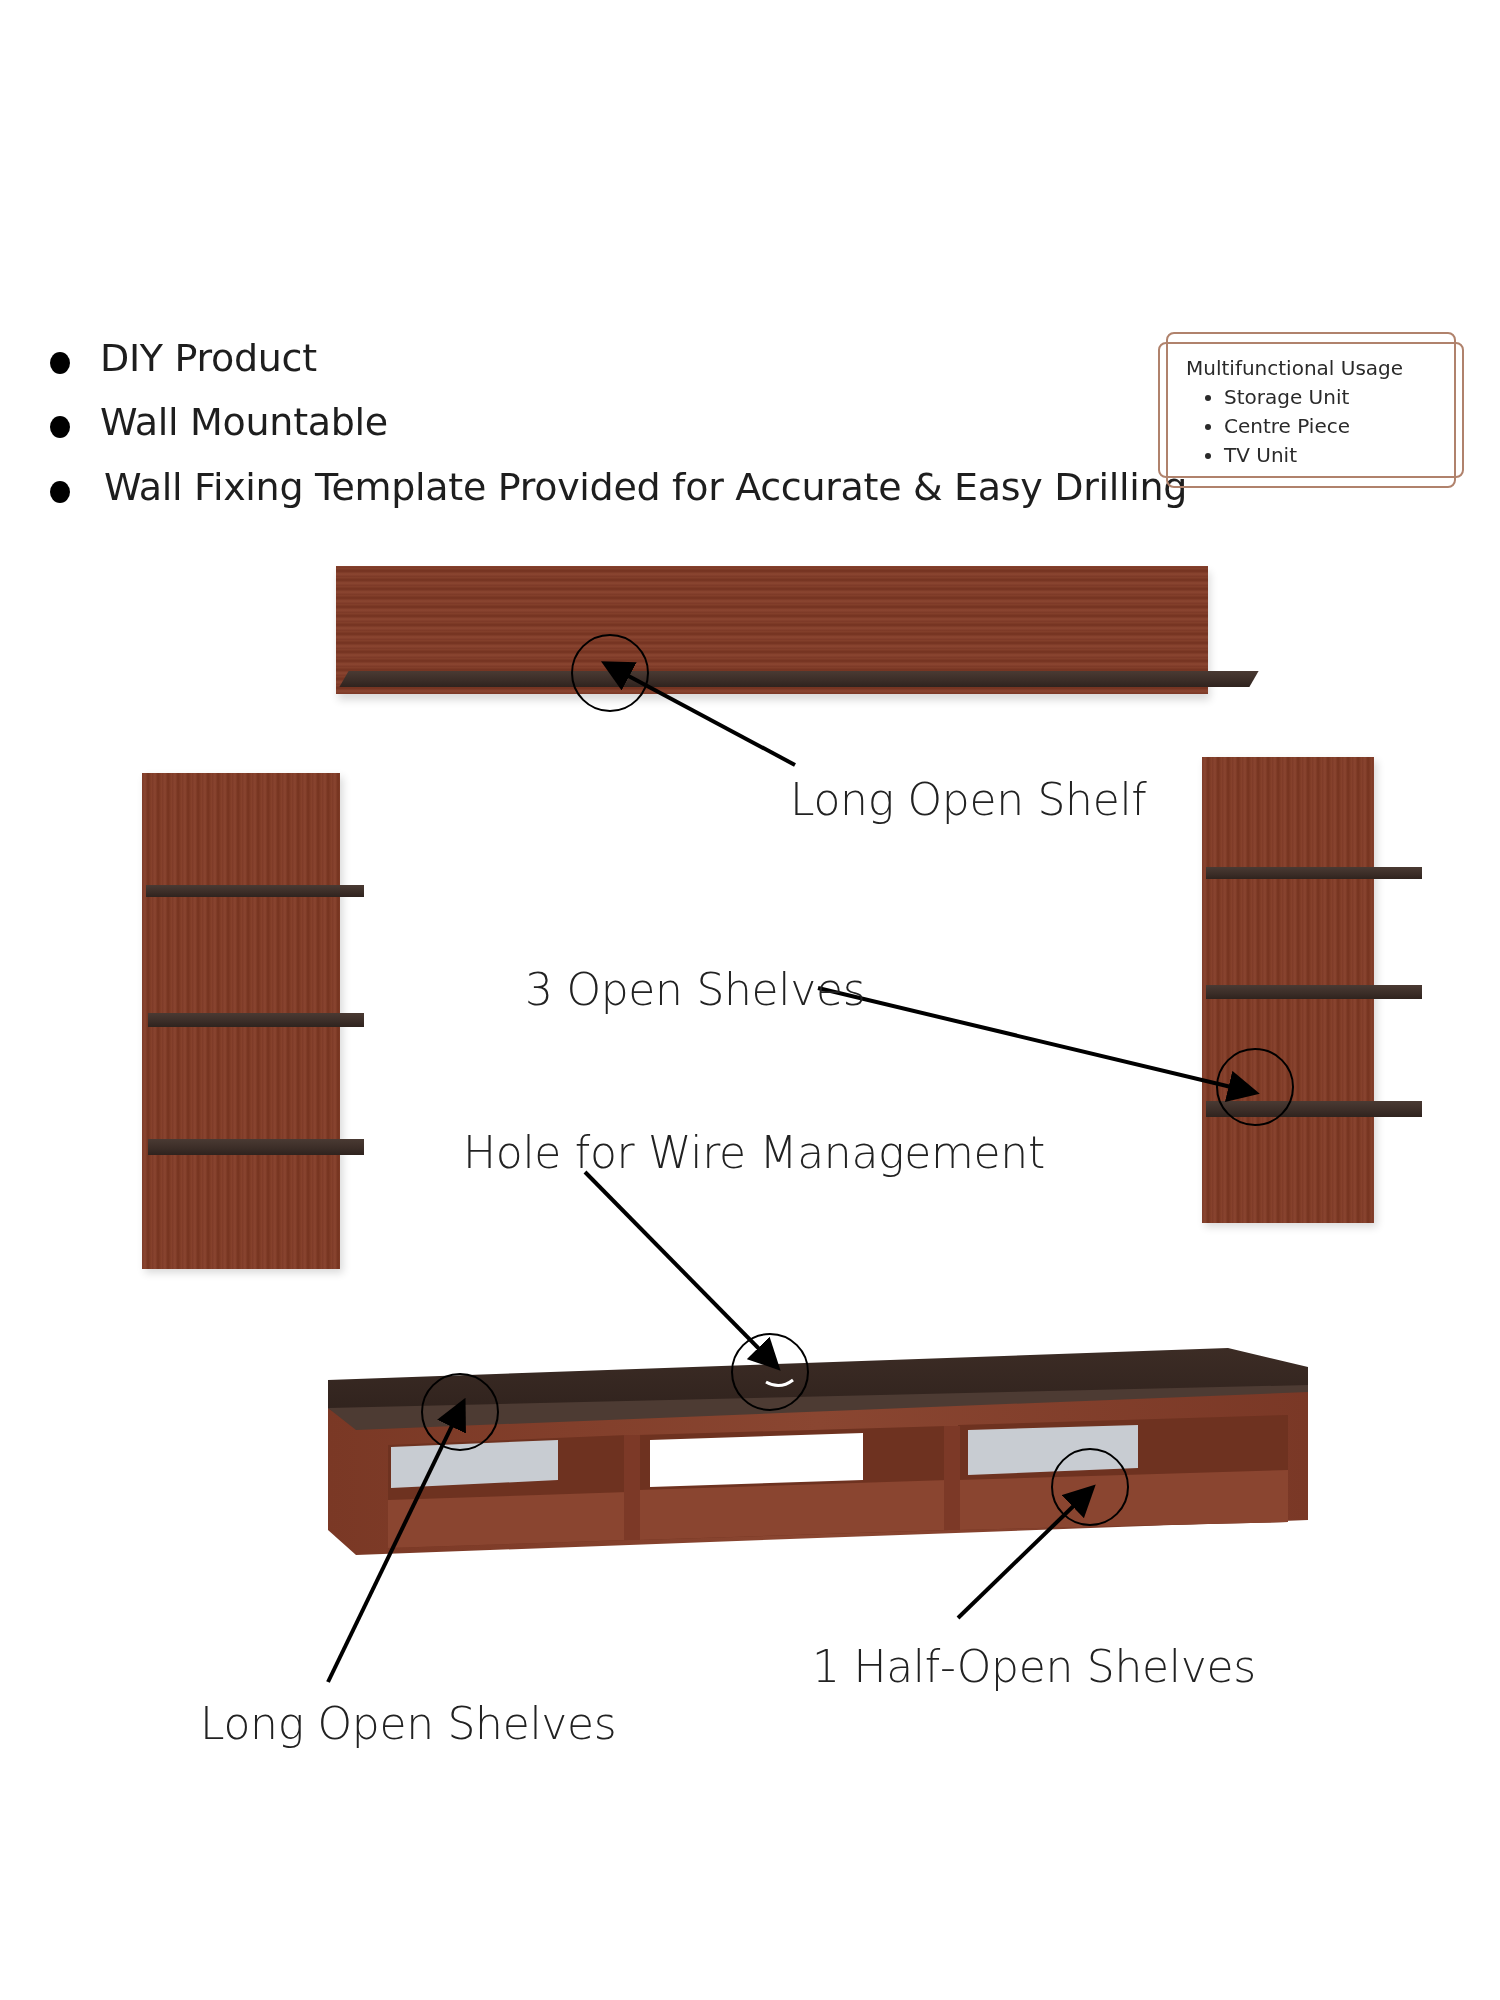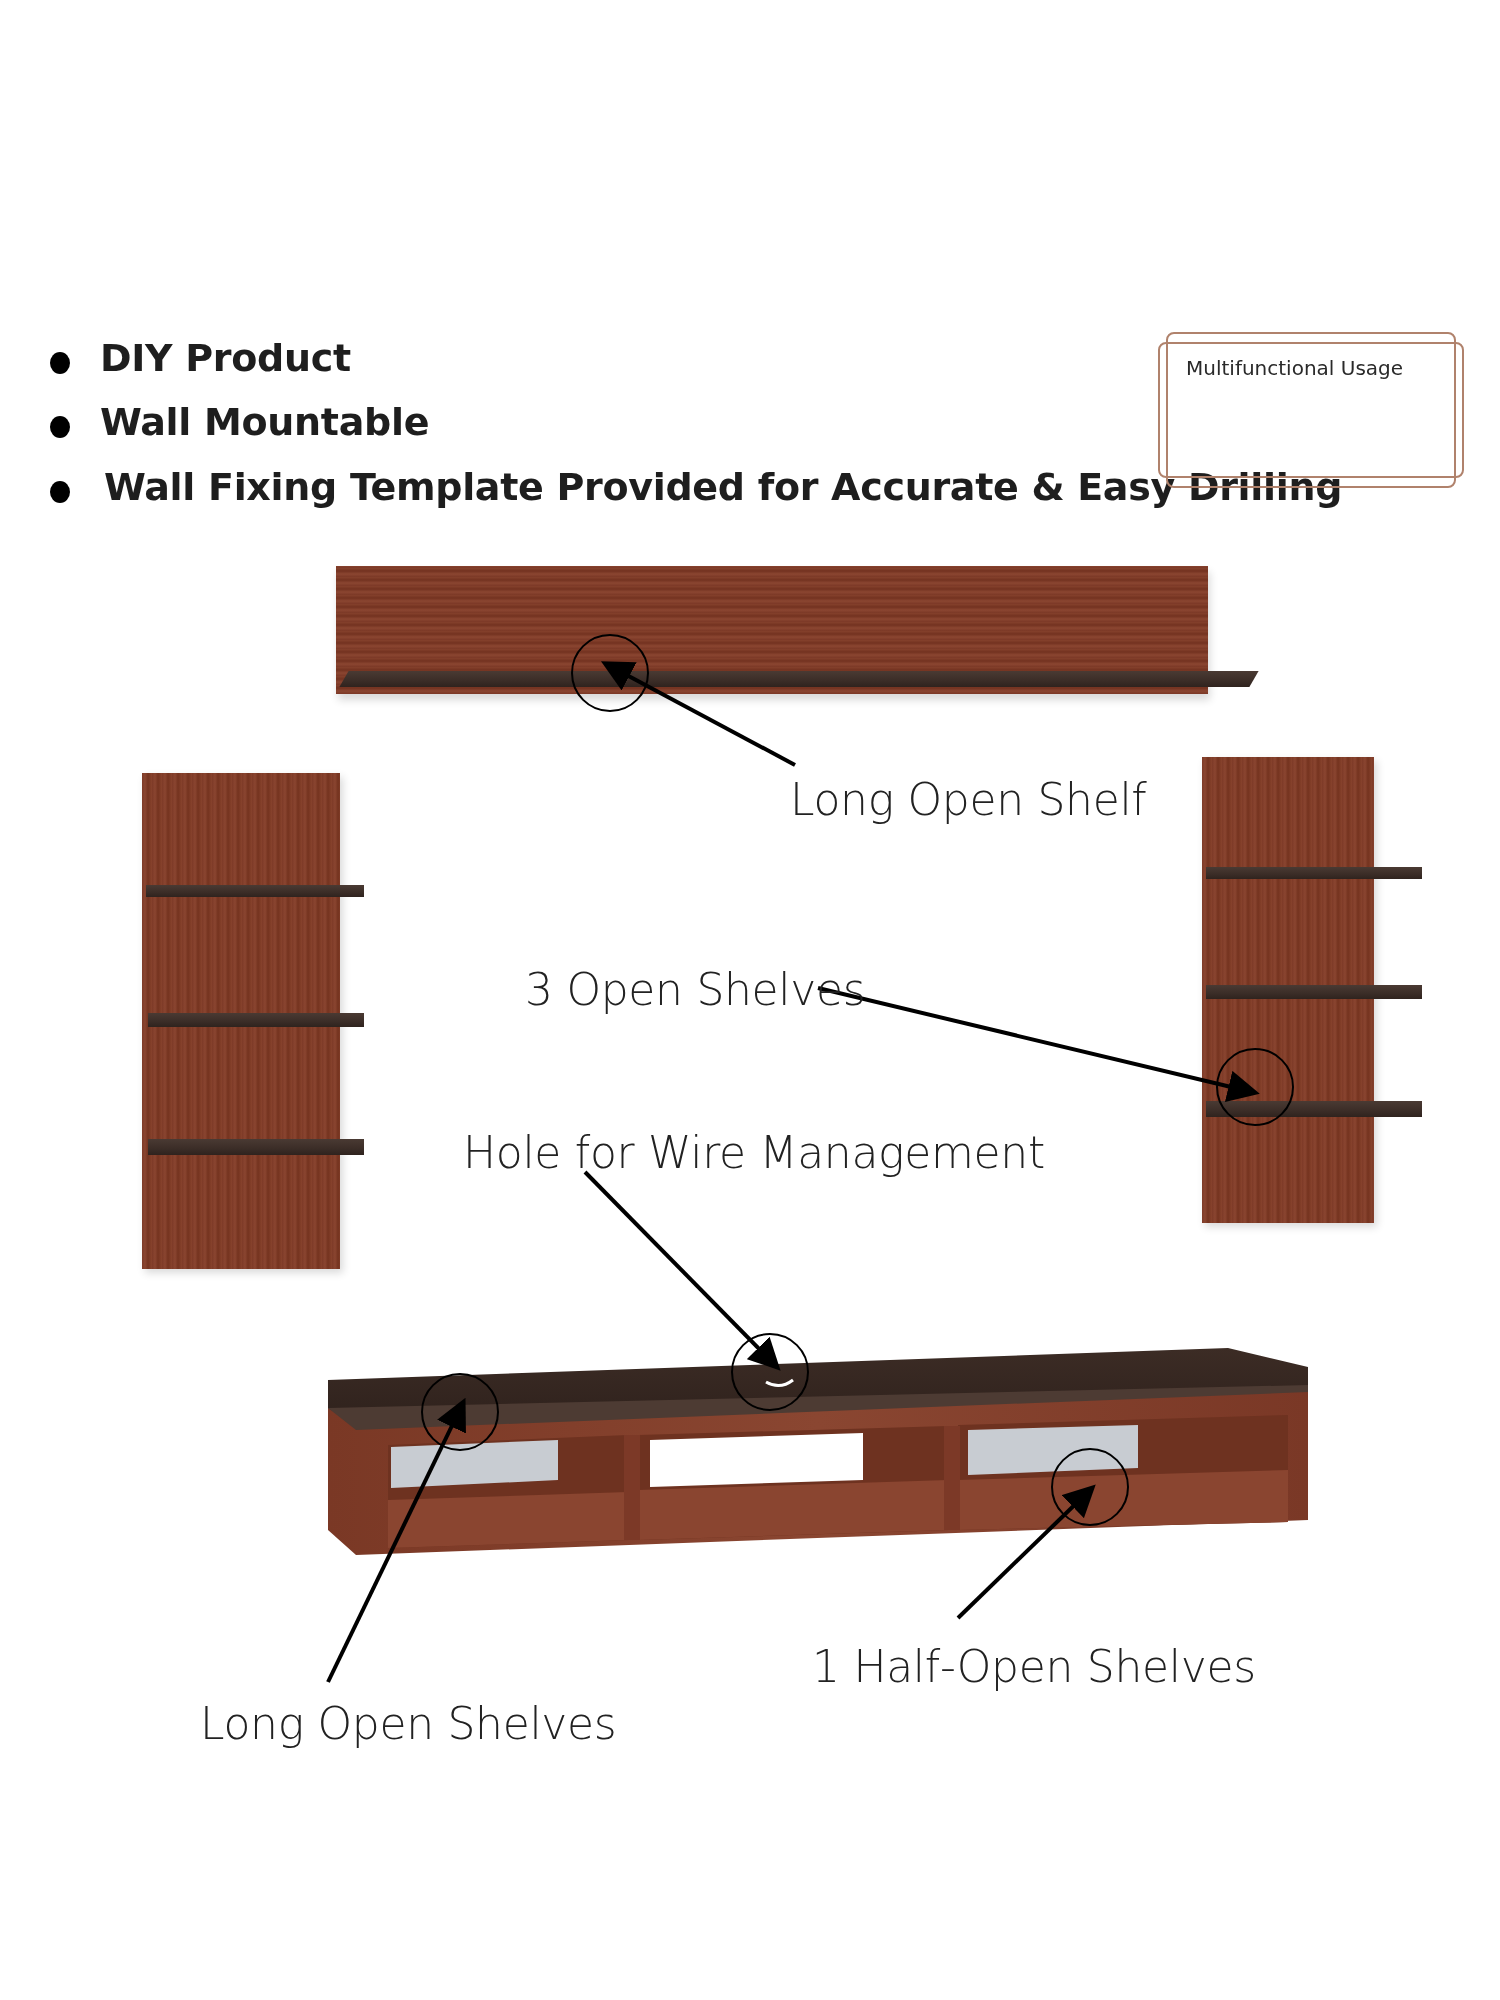--- a/index.html
+++ b/index.html
@@ -1,20 +1,20 @@
 <!DOCTYPE html>
 <html><head>
 <meta charset="utf-8">
 <style>
   html, body { margin:0; padding:0; background:#ffffff; }
   body { width:1500px; height:2000px; position:relative; overflow:hidden;
          font-family:"DejaVu Sans", "Liberation Sans", sans-serif; color:#222; }
   .abs { position:absolute; }
   .feature { position:absolute; left:50px; display:flex; align-items:center; font-size:38px;
-             font-weight:700; color:#1e1e1e; letter-spacing:-0.3px; }
+             font-weight:400; color:#1e1e1e; letter-spacing:-0.3px; }
   .feature .dot { width:20px; height:22px; border-radius:50%; background:#000; margin-right:30px; margin-top:10px; }
   .usage-box { position:absolute; left:1158px; top:332px; width:306px; height:156px; }
   .usage-box .frame1 { position:absolute; left:8px; top:0; right:8px; bottom:0;
                        border:2px solid #b0826c; border-radius:8px; }
   .usage-box .frame2 { position:absolute; left:0; top:10px; right:0; bottom:10px;
                        border:2px solid #b0826c; border-radius:8px; }
   .usage-box .content { position:absolute; left:28px; top:22px; font-size:20px; color:#2a2a2a; line-height:29px; }
   .usage-box ul { margin:0; padding-left:38px; }
   .usage-box li { list-style:disc; }
   .label { position:absolute; font-size:44px; font-weight:300; color:#222; white-space:nowrap; letter-spacing:-0.3px; }
@@ -37,20 +37,25 @@
 <div class="feature" style="top:465px;">
   <span class="dot" style="margin-right:34px;"></span>
   <span>Wall Fixing Template Provided for Accurate &amp; Easy Drilling</span>
 </div>
 
 <div class="usage-box">
   <div class="frame1"></div>
   <div class="frame2"></div>
   <div class="content">
     <div>Multifunctional Usage</div>
+    <ul>
+      <li>Storage Unit</li>
+      <li>Centre Piece</li>
+      <li>TV Unit</li>
+    </ul>
   </div>
 </div>
 
 <div class="abs" style="left:336px; top:566px; width:1256px; height:130px;">
   <div class="abs wood-h" style="left:0; top:0; width:872px; height:128px; box-shadow:2px 6px 8px rgba(0,0,0,0.15);"></div>
   <div class="abs dark" style="left:8px; top:105px; width:910px; height:16px; transform:skewX(-30deg);"></div>
 </div>
 
 <div class="abs" style="left:142px; top:773px; width:230px; height:500px;">
   <div class="abs wood" style="left:0; top:0; width:198px; height:496px; box-shadow:3px 4px 8px rgba(0,0,0,0.15);"></div>

